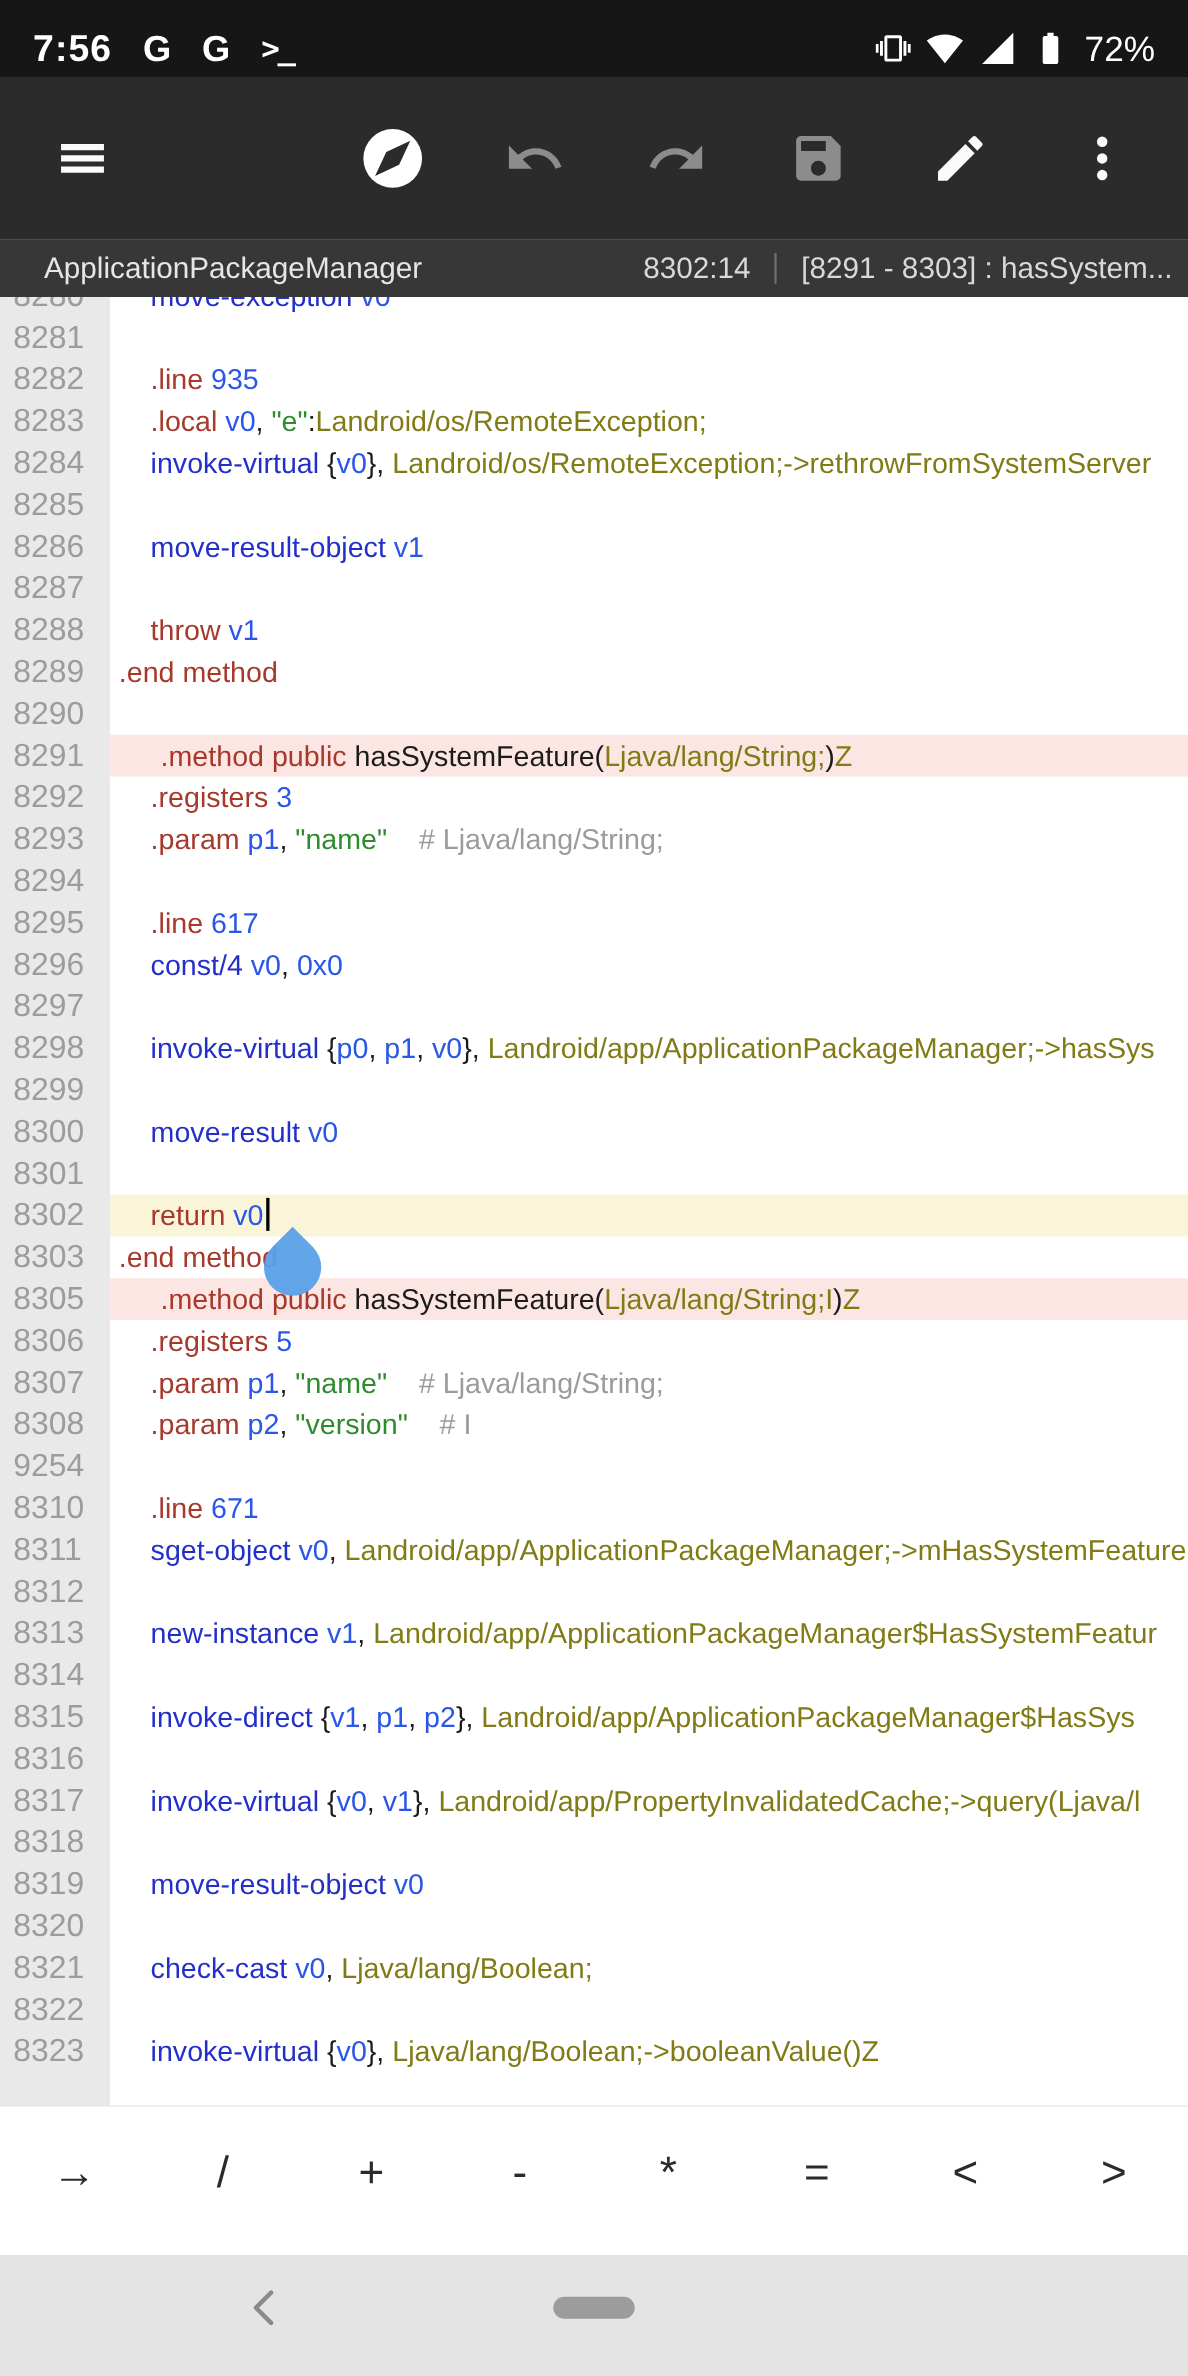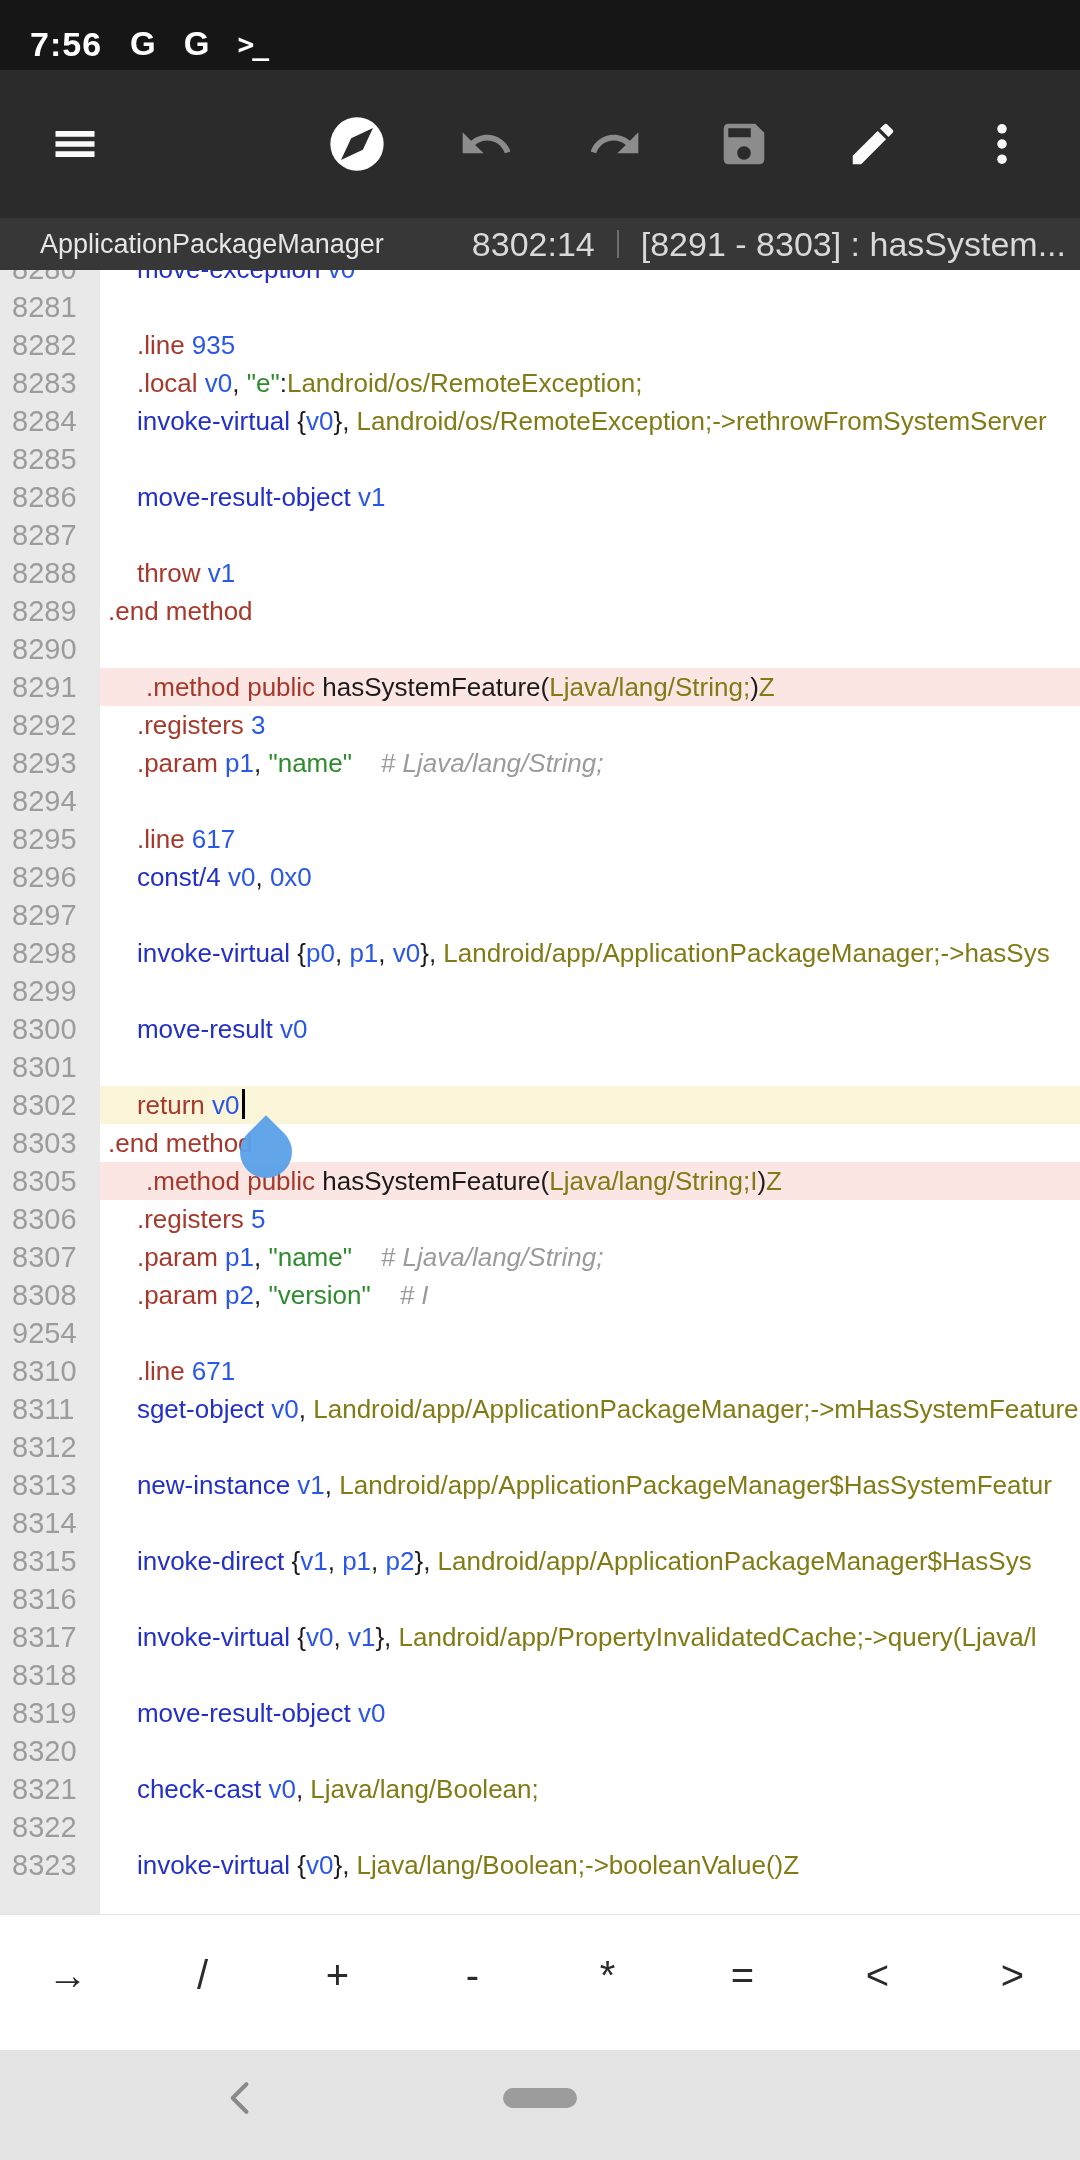--- a/index.html
+++ b/index.html
@@ -28,37 +28,37 @@
   .toolbar-icons{position:absolute;left:292px;right:14px;top:0;height:148px;
     display:flex;align-items:center;justify-content:space-around;}
   .tb-btn{width:74px;height:74px;display:flex;align-items:center;justify-content:center;}
   
   .doc-header{
     position:absolute;top:218px;left:0;width:1080px;height:52px;
     background:var(--header_bg);color:#e6e6e6;display:flex;align-items:center;
     padding:0 14px 0 40px;box-sizing:border-box;font-size:27px;
   }
   .doc-title{white-space:nowrap;}
-  .doc-right{margin-left:auto;display:flex;align-items:center;gap:22px;color:#d9d9d9;font-size:34px;white-space:nowrap;overflow:hidden;}
+  .doc-right{margin-left:auto;display:flex;align-items:center;gap:22px;color:#d9d9d9;font-size:27px;white-space:nowrap;overflow:hidden;}
   .doc-sep{width:2px;height:28px;background:#6f6f6f;flex:0 0 2px;}
   
   .editor{
     position:absolute;top:270px;left:0;width:1080px;height:1645px;
     background:#fff;overflow:hidden;
   }
   .gutter-bg{position:absolute;left:0;top:0;bottom:0;width:100px;background:var(--gutter_bg);}
   .code-lines{position:absolute;left:0;top:-20px;right:0;}
   .row{display:flex;height:38px;font-size:26px;line-height:38px;}
   .ln{flex:0 0 100px;width:100px;box-sizing:border-box;padding-left:12px;color:var(--gutter_text);font-size:29px;}
   .code{flex:1;padding-left:8px;white-space:pre;overflow:hidden;}
   .row.hl-m .code{background:var(--hl_method);padding-left:46px;}
   .row.hl-c .code{background:var(--hl_current);}
   .t-dir{color:var(--dir);} .t-op{color:var(--op);} .t-reg{color:var(--reg);}
   .t-num{color:var(--num);} .t-str{color:var(--str);} .t-ty{color:var(--type);}
-  .t-pl{color:var(--plain);} .t-com{color:var(--comment);font-style:italic;}
+  .t-pl{color:var(--plain);} .t-com{color:var(--comment);}
   .caret{display:inline-block;width:0;border-left:3px solid #000;height:30px;vertical-align:-5px;margin-left:2px;}
   .sel-handle{
     position:absolute;left:240px;top:856px;width:52px;height:52px;
     background:var(--handle);border-radius:0 50% 50% 50%;
     transform:rotate(45deg);opacity:.95;
   }
   
   .symbol-bar{
     position:absolute;top:1915px;left:0;width:1080px;height:135px;
     background:#ffffff;display:flex;align-items:center;box-shadow:0 -1px 0 #e3e3e3;
@@ -73,20 +73,35 @@
   .nav-pill{position:absolute;left:503px;top:38px;width:74px;height:20px;border-radius:10px;background:#9c9c9c;}
 </style>
 </head>
 <body>
 
 <div class="status-bar">
   <span class="status-time">7:56</span>
   <span class="sb-glyph">G</span>
   <span class="sb-glyph">G</span>
   <span class="sb-glyph sb-term">&gt;_</span>
+  <div class="sb-right">
+    <svg width="32" height="32" viewBox="0 0 24 24">
+        <path fill="#fff" d="M0 15h2V9H0v6zm3 2h2V7H3v10zm19-8v6h2V9h-2zm-3 8h2V7h-2v10zM16.5 3h-9C6.67 3 6 3.67 6 4.5v15c0 .83.67 1.5 1.5 1.5h9c.83 0 1.5-.67 1.5-1.5v-15c0-.83-.67-1.5-1.5-1.5zM16 19H8V5h8v14z"></path>
+      </svg>
+    <svg width="34" height="34" viewBox="0 0 24 24">
+        <path fill="#fff" d="M12.01 21.49L23.64 7c-.45-.34-4.93-4-11.64-4C5.28 3 .81 6.66.36 7l11.63 14.49.01.01.01-.01z"></path>
+      </svg>
+    <svg width="34" height="34" viewBox="0 0 24 24">
+        <path fill="#fff" d="M2 22h20V2L2 22z"></path>
+      </svg>
+    <svg width="34" height="34" viewBox="0 0 24 24">
+        <path fill="#fff" d="M15.67 4H14V2h-4v2H8.33C7.6 4 7 4.6 7 5.33v15.34C7 21.4 7.6 22 8.33 22h7.33c.74 0 1.34-.6 1.34-1.33V5.33C17 4.6 16.4 4 15.67 4z"></path>
+      </svg>
+    <span class="status-battery-text">72%</span>
+  </div>
 </div>
 
 <div class="toolbar">
   <div class="menu-btn">
     <svg width="52" height="52" viewBox="0 0 24 24">
         <path fill="#fafafa" d="M3 6h18v2.6H3zM3 10.7h18v2.6H3zM3 15.4h18V18H3z"></path>
       </svg>
   </div>
   <div class="toolbar-icons">
     <div class="tb-btn">

